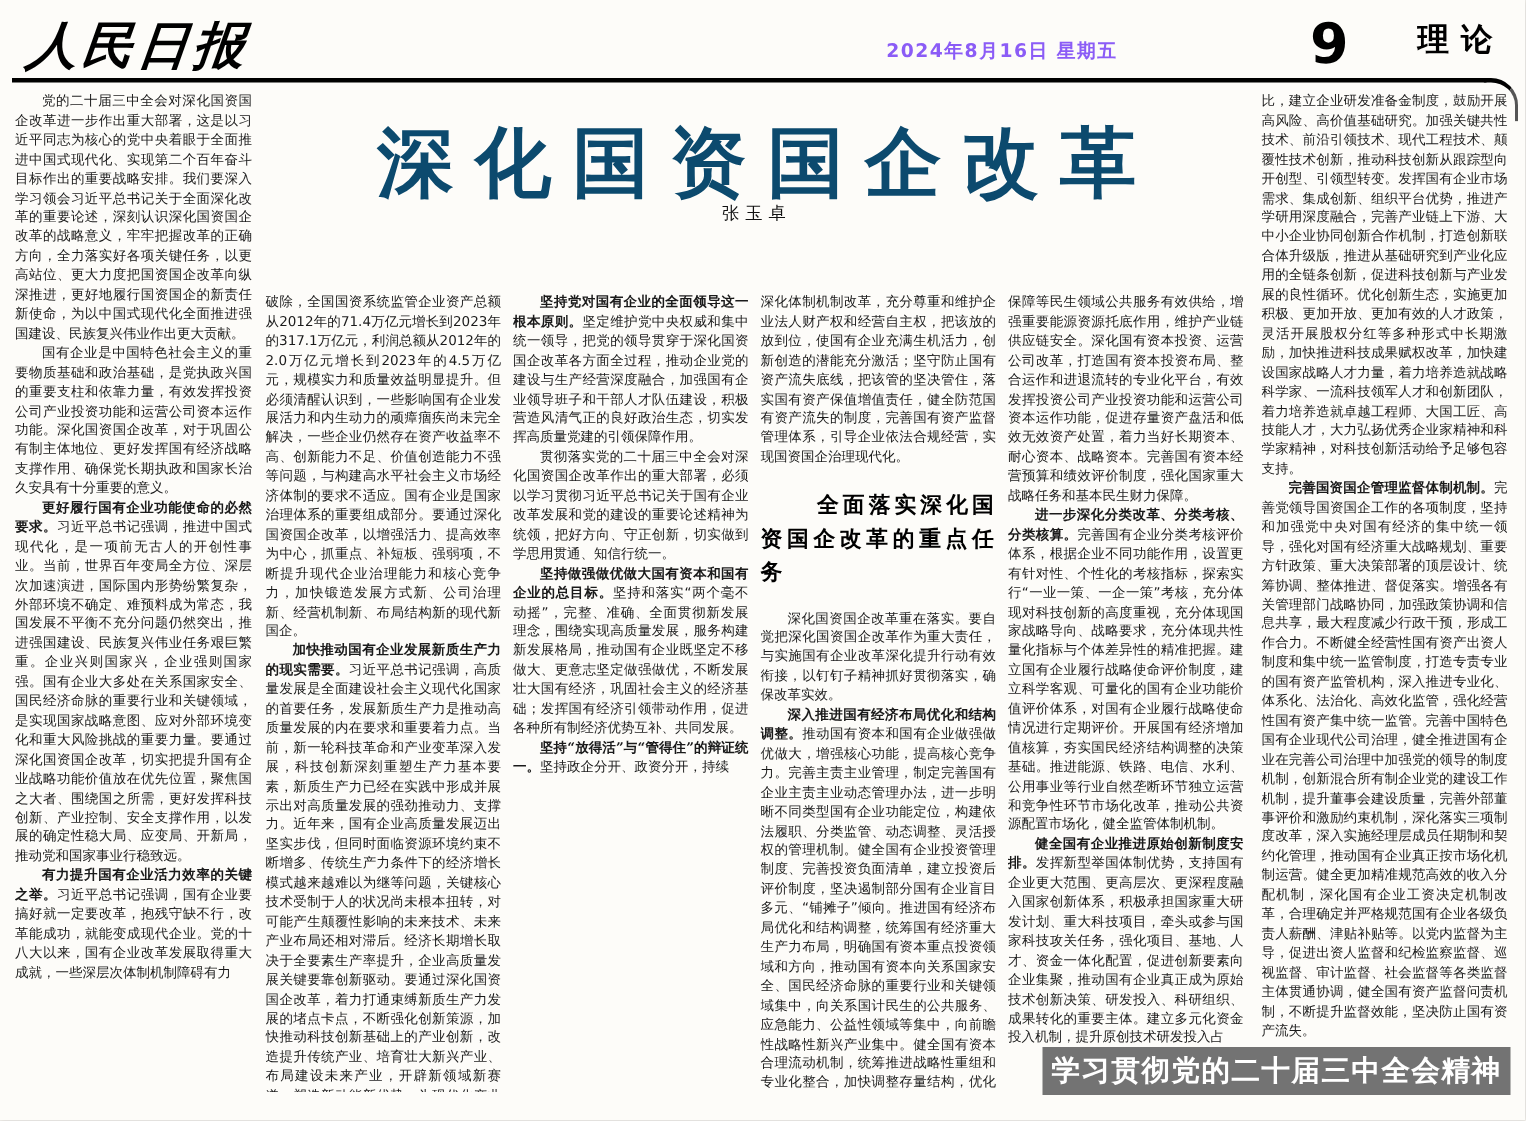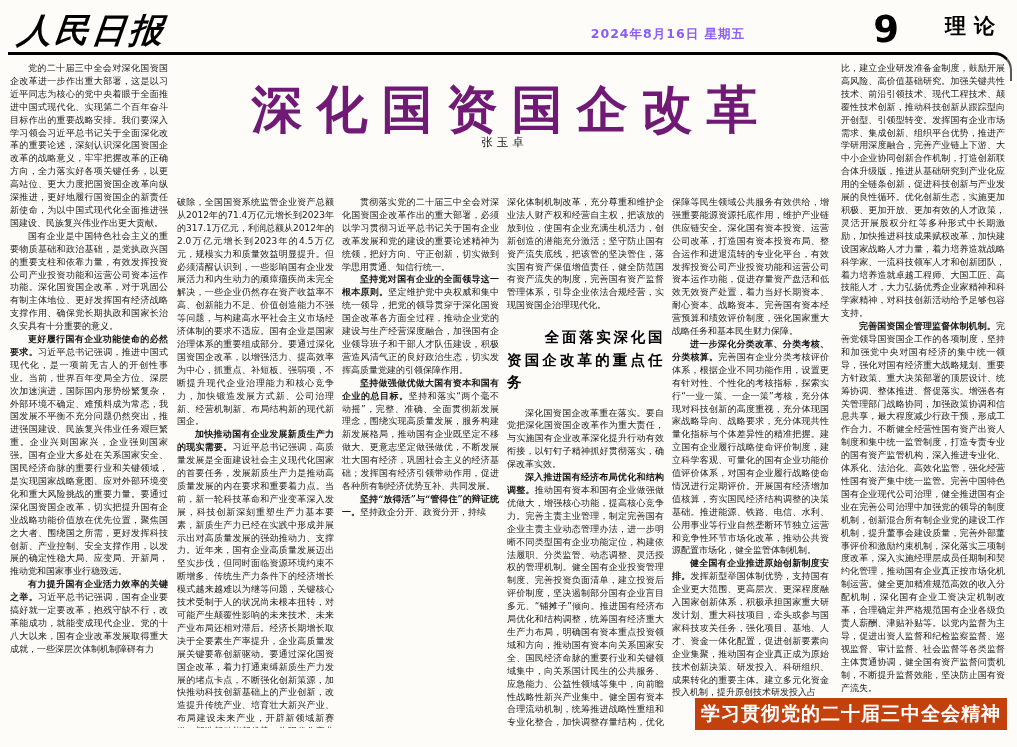--- a/index.html
+++ b/index.html
@@ -42,21 +42,21 @@
   }
   .tcol{
     font-size:9px;line-height:12.9px;text-align:justify;overflow:hidden;
   }
   .col-first{width:158px;}
   .col-last{width:164px;}
   .mid-group{width:655px;display:flex;flex-direction:column;}
   .headline-block{height:134px;text-align:center;flex:none;}
   .headline{
     margin:0;padding-top:22px;font-size:51px;font-weight:900;line-height:1;
-    letter-spacing:14px;text-indent:14px;color:#701a75;white-space:nowrap;
+    letter-spacing:14px;text-indent:14px;color:#0c4a6e;white-space:nowrap;
   }
   .author{
     font-size:11.5px;letter-spacing:4px;
     font-family:"DejaVu Serif",serif;color:#111;
   }
   .mid-cols{flex:1;display:flex;gap:8px;overflow:hidden;}
   .mid-cols .tcol{width:157px;}
   
   .body-p{margin:0;text-indent:2em;}
   .body-p.cont{text-indent:0;}
@@ -99,22 +99,22 @@
       <div class="headline-block">
         <h1 class="headline">深化国资国企改革</h1>
         <div class="author">张玉卓</div>
       </div>
       <div class="mid-cols">
         <div class="tcol">
             <p class="body-p cont">破除，全国国资系统监管企业资产总额从2012年的71.4万亿元增长到2023年的317.1万亿元，利润总额从2012年的2.0万亿元增长到2023年的4.5万亿元，规模实力和质量效益明显提升。但必须清醒认识到，一些影响国有企业发展活力和内生动力的顽瘴痼疾尚未完全解决，一些企业仍然存在资产收益率不高、创新能力不足、价值创造能力不强等问题，与构建高水平社会主义市场经济体制的要求不适应。国有企业是国家治理体系的重要组成部分。要通过深化国资国企改革，以增强活力、提高效率为中心，抓重点、补短板、强弱项，不断提升现代企业治理能力和核心竞争力，加快锻造发展方式新、公司治理新、经营机制新、布局结构新的现代新国企。</p>
             <p class="body-p"><span class="lead">加快推动国有企业发展新质生产力的现实需要。</span>习近平总书记强调，高质量发展是全面建设社会主义现代化国家的首要任务，发展新质生产力是推动高质量发展的内在要求和重要着力点。当前，新一轮科技革命和产业变革深入发展，科技创新深刻重塑生产力基本要素，新质生产力已经在实践中形成并展示出对高质量发展的强劲推动力、支撑力。近年来，国有企业高质量发展迈出坚实步伐，但同时面临资源环境约束不断增多、传统生产力条件下的经济增长模式越来越难以为继等问题，关键核心技术受制于人的状况尚未根本扭转，对可能产生颠覆性影响的未来技术、未来产业布局还相对滞后。经济长期增长取决于全要素生产率提升，企业高质量发展关键要靠创新驱动。要通过深化国资国企改革，着力打通束缚新质生产力发展的堵点卡点，不断强化创新策源，加快推动科技创新基础上的产业创新，改造提升传统产业、培育壮大新兴产业、布局建设未来产业，开辟新领域新赛道，塑造新动能新优势，为现代化产业体系建设提供有力支撑。</p>
           </div>
         <div class="tcol">
+            <p class="body-p"><span class="lead">坚持党对国有企业的全面领导这一根本原则。</span>坚定维护党中央权威和集中统一领导，把党的领导贯穿于深化国资国企改革各方面全过程，推动企业党的建设与生产经营深度融合，加强国有企业领导班子和干部人才队伍建设，积极营造风清气正的良好政治生态，切实发挥高质量党建的引领保障作用。</p>
             <p class="body-p">贯彻落实党的二十届三中全会对深化国资国企改革作出的重大部署，必须以学习贯彻习近平总书记关于国有企业改革发展和党的建设的重要论述精神为统领，把好方向、守正创新，切实做到学思用贯通、知信行统一。</p>
-            <p class="body-p"><span class="lead">坚持党对国有企业的全面领导这一根本原则。</span>坚定维护党中央权威和集中统一领导，把党的领导贯穿于深化国资国企改革各方面全过程，推动企业党的建设与生产经营深度融合，加强国有企业领导班子和干部人才队伍建设，积极营造风清气正的良好政治生态，切实发挥高质量党建的引领保障作用。</p>
             <p class="body-p"><span class="lead">坚持做强做优做大国有资本和国有企业的总目标。</span>坚持和落实“两个毫不动摇”，完整、准确、全面贯彻新发展理念，围绕实现高质量发展，服务构建新发展格局，推动国有企业既坚定不移做大、更意志坚定做强做优，不断发展壮大国有经济，巩固社会主义的经济基础；发挥国有经济引领带动作用，促进各种所有制经济优势互补、共同发展。</p>
             <p class="body-p"><span class="lead">坚持“放得活”与“管得住”的辩证统一。</span>坚持政企分开、政资分开，持续</p>
           </div>
         <div class="tcol">
             <p class="body-p cont">深化体制机制改革，充分尊重和维护企业法人财产权和经营自主权，把该放的放到位，使国有企业充满生机活力，创新创造的潜能充分激活；坚守防止国有资产流失底线，把该管的坚决管住，落实国有资产保值增值责任，健全防范国有资产流失的制度，完善国有资产监督管理体系，引导企业依法合规经营，实现国资国企治理现代化。</p>
             <h3 class="col-heading">全面落实深化国资国企改革的重点任务</h3>
             <p class="body-p">深化国资国企改革重在落实。要自觉把深化国资国企改革作为重大责任，与实施国有企业改革深化提升行动有效衔接，以钉钉子精神抓好贯彻落实，确保改革实效。</p>
             <p class="body-p"><span class="lead">深入推进国有经济布局优化和结构调整。</span>推动国有资本和国有企业做强做优做大，增强核心功能，提高核心竞争力。完善主责主业管理，制定完善国有企业主责主业动态管理办法，进一步明晰不同类型国有企业功能定位，构建依法履职、分类监管、动态调整、灵活授权的管理机制。健全国有企业投资管理制度、完善投资负面清单，建立投资后评价制度，坚决遏制部分国有企业盲目多元、“铺摊子”倾向。推进国有经济布局优化和结构调整，统筹国有经济重大生产力布局，明确国有资本重点投资领域和方向，推动国有资本向关系国家安全、国民经济命脉的重要行业和关键领域集中，向关系国计民生的公共服务、应急能力、公益性领域等集中，向前瞻性战略性新兴产业集中。健全国有资本合理流动机制，统筹推进战略性重组和专业化整合，加快调整存量结构，优化增量投向，加强在关键核心技术攻关和前瞻性战略性产业领域的投入布局，增加医疗卫生、健康养老、防灾减灾、应急</p>
           </div>
         <div class="tcol">
@@ -125,15 +125,15 @@
       </div>
     </div>
 
     <div class="tcol col-last">
         <p class="body-p cont">比，建立企业研发准备金制度，鼓励开展高风险、高价值基础研究。加强关键共性技术、前沿引领技术、现代工程技术、颠覆性技术创新，推动科技创新从跟踪型向开创型、引领型转变。发挥国有企业市场需求、集成创新、组织平台优势，推进产学研用深度融合，完善产业链上下游、大中小企业协同创新合作机制，打造创新联合体升级版，推进从基础研究到产业化应用的全链条创新，促进科技创新与产业发展的良性循环。优化创新生态，实施更加积极、更加开放、更加有效的人才政策，灵活开展股权分红等多种形式中长期激励，加快推进科技成果赋权改革，加快建设国家战略人才力量，着力培养造就战略科学家、一流科技领军人才和创新团队，着力培养造就卓越工程师、大国工匠、高技能人才，大力弘扬优秀企业家精神和科学家精神，对科技创新活动给予足够包容支持。</p>
         <p class="body-p"><span class="lead">完善国资国企管理监督体制机制。</span>完善党领导国资国企工作的各项制度，坚持和加强党中央对国有经济的集中统一领导，强化对国有经济重大战略规划、重要方针政策、重大决策部署的顶层设计、统筹协调、整体推进、督促落实。增强各有关管理部门战略协同，加强政策协调和信息共享，最大程度减少行政干预，形成工作合力。不断健全经营性国有资产出资人制度和集中统一监管制度，打造专责专业的国有资产监管机构，深入推进专业化、体系化、法治化、高效化监管，强化经营性国有资产集中统一监管。完善中国特色国有企业现代公司治理，健全推进国有企业在完善公司治理中加强党的领导的制度机制，创新混合所有制企业党的建设工作机制，提升董事会建设质量，完善外部董事评价和激励约束机制，深化落实三项制度改革，深入实施经理层成员任期制和契约化管理，推动国有企业真正按市场化机制运营。健全更加精准规范高效的收入分配机制，深化国有企业工资决定机制改革，合理确定并严格规范国有企业各级负责人薪酬、津贴补贴等。以党内监督为主导，促进出资人监督和纪检监察监督、巡视监督、审计监督、社会监督等各类监督主体贯通协调，健全国有资产监督问责机制，不断提升监督效能，坚决防止国有资产流失。</p>
       </div>
 
   </div>
 
-  <div class="banner" style="background: #c2410c; color: rgb(255, 255, 255);">学习贯彻党的二十届三中全会精神</div>
+  <div class="banner" style="background: #737373; color: rgb(255, 255, 255);">学习贯彻党的二十届三中全会精神</div>
 
 </div>
 
 </body></html>

